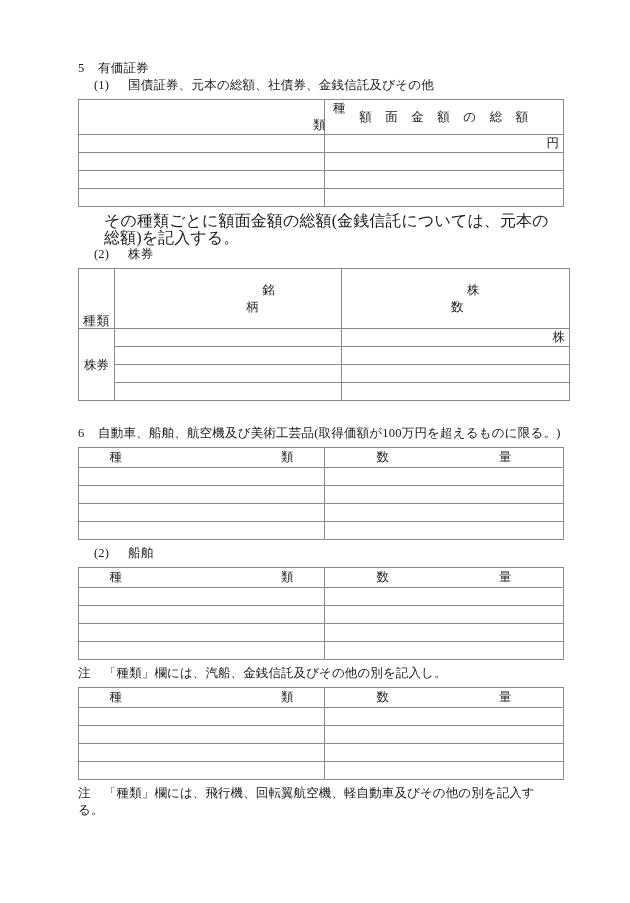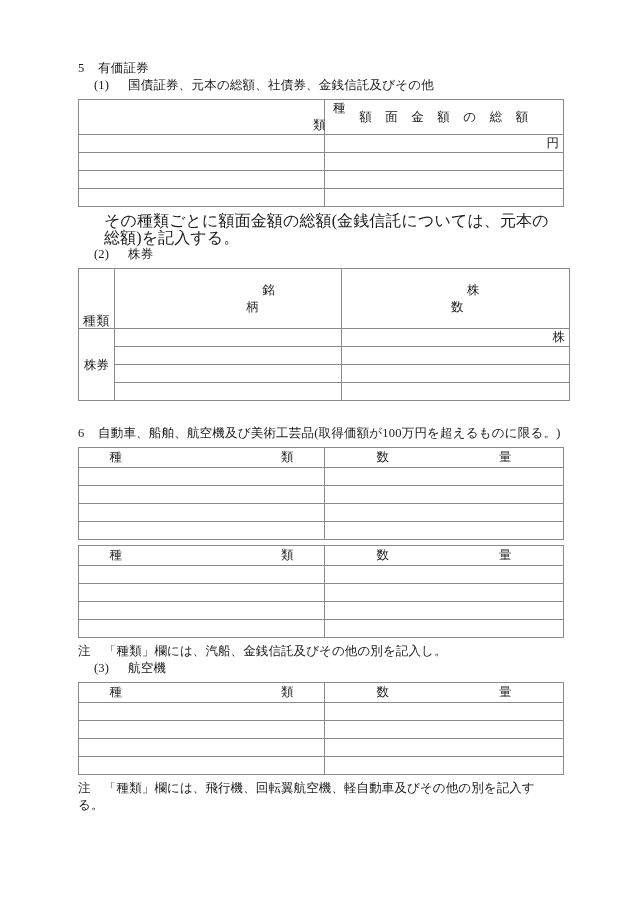--- a/index.html
+++ b/index.html
@@ -241,20 +241,23 @@
           <td class="c2"></td>
         </tr>
         <tr>
           <td class="c1"></td>
           <td class="c2"></td>
         </tr>
       </tbody>
     </table>
 
 
+    <div class="sub-heading">
+      <span class="sub-num">(2)</span><span>船舶</span>
+    </div>
 
     <table class="form">
       <tbody>
         <tr>
           <td class="c1 hd"><span class="hd-wide">種　　　　　　類</span></td>
           <td class="c2 hd"><span class="hd-wide">数　　　　量</span></td>
         </tr>
         <tr>
           <td class="c1"></td>
           <td class="c2"></td>
@@ -271,23 +274,20 @@
           <td class="c1"></td>
           <td class="c2"></td>
         </tr>
       </tbody>
     </table>
 
     <div class="note">
       <span class="note-mark">注</span><span>「種類」欄には、汽船、金銭信託及びその他の別を記入し。</span>
     </div>
 
-    <div class="sub-heading">
-      <span class="sub-num">(3)</span><span>航空機</span>
-    </div>
 
     <table class="form">
       <tbody>
         <tr>
           <td class="c1 hd"><span class="hd-wide">種　　　　　　類</span></td>
           <td class="c2 hd"><span class="hd-wide">数　　　　量</span></td>
         </tr>
         <tr>
           <td class="c1"></td>
           <td class="c2"></td>

